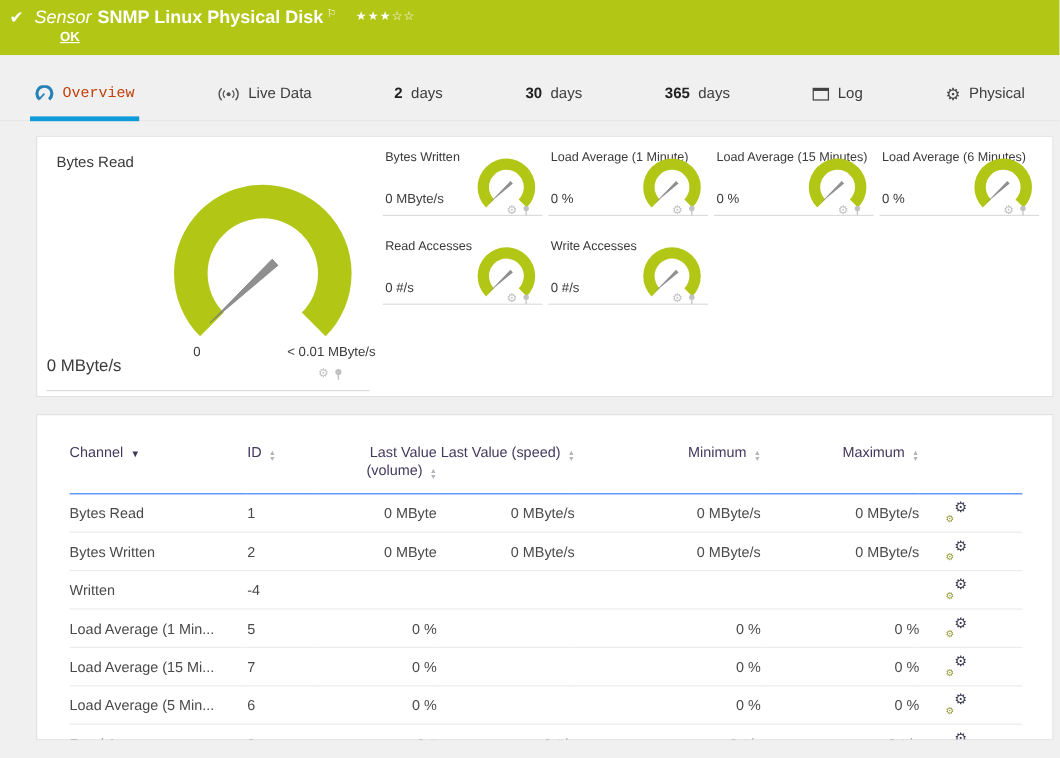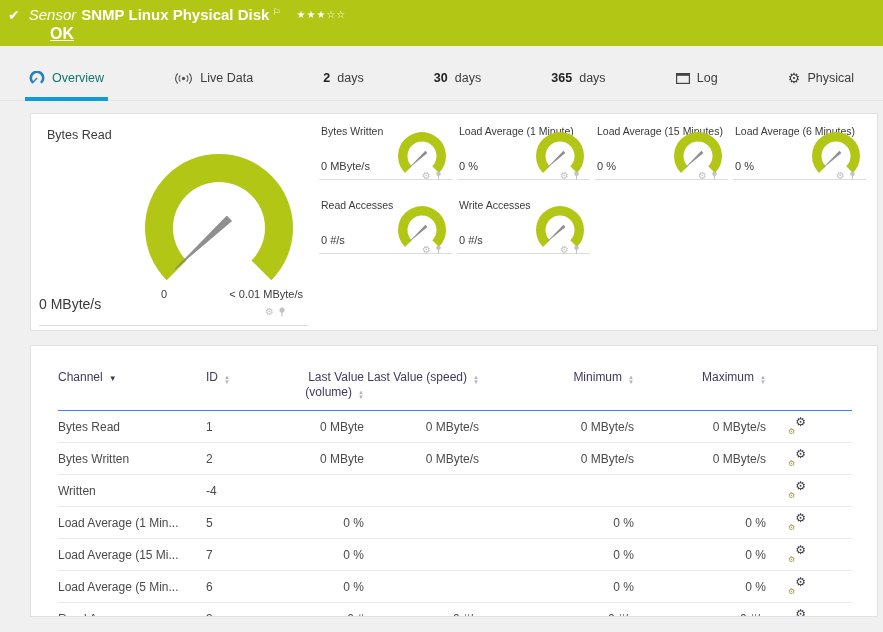--- a/index.html
+++ b/index.html
@@ -10,39 +10,39 @@
     font-family:"Liberation Sans","DejaVu Sans",sans-serif;
   }
   
   .topbar { height:46px; background:#b2c616; color:#fff; padding:6px 10px 0 8px; }
   .topbar-line1 { display:flex; align-items:baseline; }
   .chk { font-size:14px; font-weight:bold; }
   .kind { font-style:italic; font-size:15px; margin:0 5px 0 9px; }
   .title { font-weight:bold; font-size:15px; }
   .flag { font-size:9px; position:relative; top:-5px; margin-left:3px; }
   .stars { margin-left:16px; font-size:10px; letter-spacing:1px; position:relative; top:-2px; cursor:pointer; }
-  .status { font-weight:bold; font-size:16px; margin:2px 0 0 42px;text-decoration:underline; }
+  .status { font-weight:bold; font-size:11px; margin:2px 0 0 42px;text-decoration:underline; }
   
   .tabbar { height:55px; display:flex; align-items:flex-end; justify-content:space-between;
             padding:0 25px; border-bottom:1px solid #e7e7e7; background:#f0f0f0; }
   .tab { display:flex; align-items:center; gap:7px; padding:0 4px 12px 4px;
          font-size:12.5px; color:#3c3c3c; cursor:pointer; border-bottom:4px solid transparent; margin-bottom:-1px; }
-  .tab.active { border-bottom-color:#0f9ad8; color:#0f766e; }
+  .tab.active { border-bottom-color:#0f9ad8; color:#c2410c;font-family:Liberation Mono, monospace; }
   .tab b { font-weight:bold; color:#222; }
   .gear-glyph { font-size:14px; color:#444; line-height:12px; }
   
   .panel { position:relative; width:848px; margin-left:30px; background:#fff; border:1px solid #e2e2e2; }
   .panel.gauges { margin-top:12px; height:218px; }
   .panel.tablepanel { margin-top:14px; height:272px; overflow:hidden; }
   
   .biggauge { position:absolute; left:8px; top:6px; width:277px; height:200px; }
   .bg-label { position:absolute; left:8px; top:8px; font-size:12.5px; color:#3a3a3a; }
   .bg-svg { position:absolute; left:100px; top:24px; }
   .bg-min { position:absolute; left:110px; top:168px; width:30px; text-align:center; font-size:11px; color:#3a3a3a; }
-  .bg-max { position:absolute; right:13px; top:168px; font-size:11px; color:#3a3a3a; }
+  .bg-max { position:absolute; right:3px; top:168px; font-size:11px; color:#3a3a3a; }
   .bg-value { position:absolute; left:0px; top:176px; font-size:14px; color:#3a3a3a; }
   .bg-line { position:absolute; left:0; right:8px; bottom:-6px; height:1px; background:#dcdcdc; }
   .cell-icons { display:flex; align-items:center; gap:4px; color:#c2c2c2; }
   .big-icons { position:absolute; right:30px; top:186px; }
   .mini-gear { font-size:10px; color:#c2c2c2; cursor:pointer; }
   .pin { cursor:pointer; }
   
   .smallgrid { position:absolute; left:288px; top:6px; display:grid;
                grid-template-columns:repeat(4,133px); column-gap:5px; row-gap:14px; }
   .scell { position:relative; height:60px; border-bottom:1px solid #dcdcdc; }

